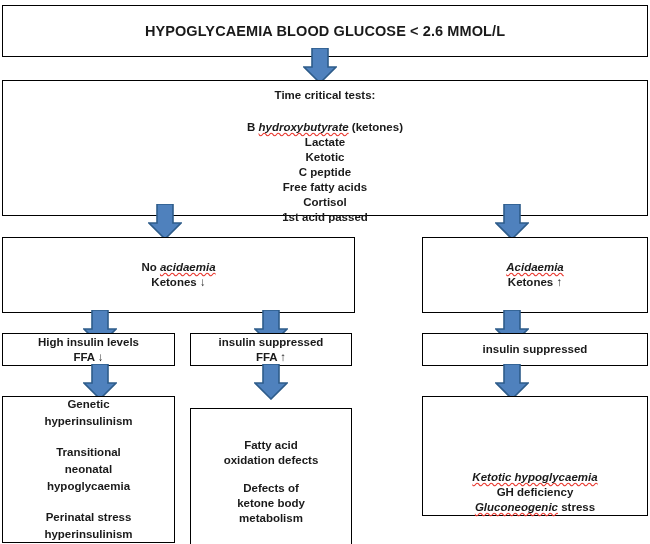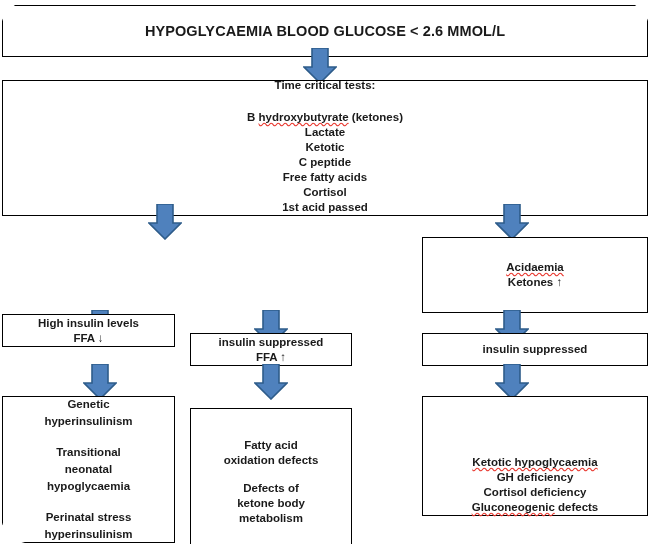--- a/index.html
+++ b/index.html
@@ -7,21 +7,20 @@
     padding: 0;
     background: #ffffff;
   }
   #canvas {
     position: relative;
     width: 650px;
     height: 544px;
     background: #ffffff;
     font-family: "Liberation Sans", sans-serif;
     overflow: hidden;
-    border-radius: 32px;
   }
   .box {
     position: absolute;
     box-sizing: border-box;
     border: 1.4px solid #000000;
     background: #ffffff;
     display: flex;
     flex-direction: column;
     align-items: center;
     justify-content: center;
@@ -37,31 +36,32 @@
   }
   .box .spacer {
     display: block;
     height: 13px;
   }
   .title-box {
     font-size: 14.5px;
     letter-spacing: 0.1px;
   }
   .tests-box {
-    justify-content: flex-end;
+    justify-content: center;
     padding-top: 16px;
   }
   .tests-head {
     display: block;
     margin-bottom: 17px;
   }
   .misspelled {
     text-decoration: underline wavy #e8342b;
     text-decoration-skip-ink: none;
     text-underline-offset: 1px;
+    font-style: italic;
   }
   
   .arrow {
     position: absolute;
     width: 34px;
     height: 36px;
   }
   .arrow svg {
     display: block;
     width: 100%;
@@ -99,20 +99,24 @@
       <polygon points="9,0 25,0 25,19 33,19 17,35 1,19 9,19" fill="#4F81BD" stroke="#2E5C8A" stroke-width="1.6" stroke-linejoin="miter"></polygon>
     </svg>
   </div>
 
   <div class="arrow" style="left:495px; top:204px;">
     <svg viewBox="0 0 34 36" preserveAspectRatio="none" aria-hidden="true">
       <polygon points="9,0 25,0 25,19 33,19 17,35 1,19 9,19" fill="#4F81BD" stroke="#2E5C8A" stroke-width="1.6" stroke-linejoin="miter"></polygon>
     </svg>
   </div>
 
+  <div class="box" style="left:2px; top:237px; width:353px; height:76px;">
+    <span class="line"><span>No </span><span class="misspelled">acidaemia</span></span>
+    <span class="line">Ketones ↓</span>
+  </div>
 
   <div class="box" style="left:422px; top:237px; width:226px; height:76px;">
     <span class="line misspelled">Acidaemia</span>
     <span class="line">Ketones ↑</span>
   </div>
 
   <div class="arrow" style="left:83px; top:310px;">
     <svg viewBox="0 0 34 36" preserveAspectRatio="none" aria-hidden="true">
       <polygon points="9,0 25,0 25,19 33,19 17,35 1,19 9,19" fill="#4F81BD" stroke="#2E5C8A" stroke-width="1.6" stroke-linejoin="miter"></polygon>
     </svg>
@@ -123,21 +127,21 @@
       <polygon points="9,0 25,0 25,19 33,19 17,35 1,19 9,19" fill="#4F81BD" stroke="#2E5C8A" stroke-width="1.6" stroke-linejoin="miter"></polygon>
     </svg>
   </div>
 
   <div class="arrow" style="left:495px; top:310px;">
     <svg viewBox="0 0 34 36" preserveAspectRatio="none" aria-hidden="true">
       <polygon points="9,0 25,0 25,19 33,19 17,35 1,19 9,19" fill="#4F81BD" stroke="#2E5C8A" stroke-width="1.6" stroke-linejoin="miter"></polygon>
     </svg>
   </div>
 
-  <div class="box" style="left:2px; top:314px; width:173px; height:33px;">
+  <div class="box" style="left:2px; top:333px; width:173px; height:33px;">
     <span class="line">High insulin levels</span>
     <span class="line">FFA ↓</span>
   </div>
 
   <div class="box" style="left:190px; top:333px; width:162px; height:33px;">
     <span class="line">insulin suppressed</span>
     <span class="line">FFA ↑</span>
   </div>
 
   <div class="box" style="left:422px; top:333px; width:226px; height:33px;">
@@ -179,17 +183,16 @@
     <span class="line">oxidation defects</span>
     <span class="spacer"></span>
     <span class="line">Defects of</span>
     <span class="line">ketone body</span>
     <span class="line">metabolism</span>
   </div>
 
   <div class="box" style="left:422px; top:396px; width:226px; height:120px; justify-content:flex-end;">
     <span class="line misspelled">Ketotic hypoglycaemia</span>
     <span class="line">GH deficiency</span>
-    <span class="line">Cortisol deficiency</span>
-    <span class="line"><span class="misspelled">Gluconeogenic</span><span> defects</span></span>
+    <span class="line"><span class="misspelled">Gluconeogenic</span><span> stress</span></span>
   </div>
 
 </div>
 
 </body></html>

